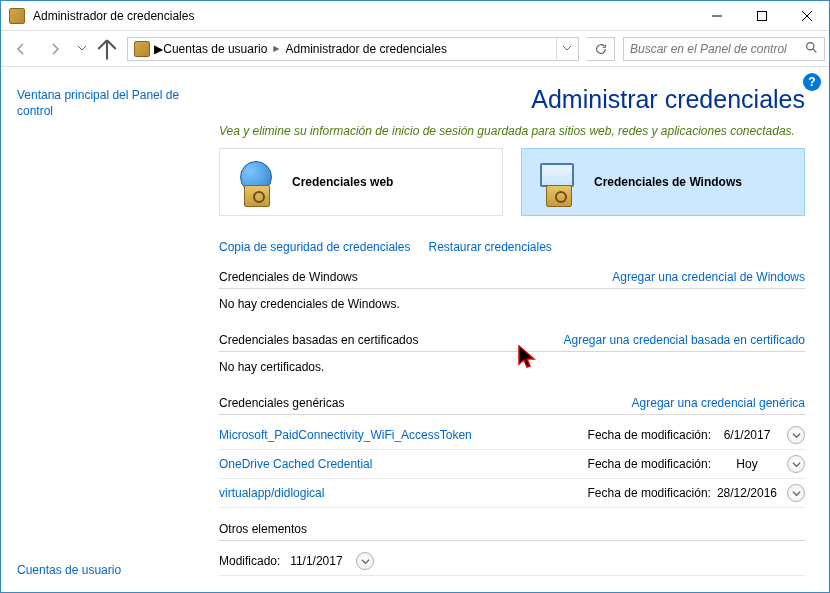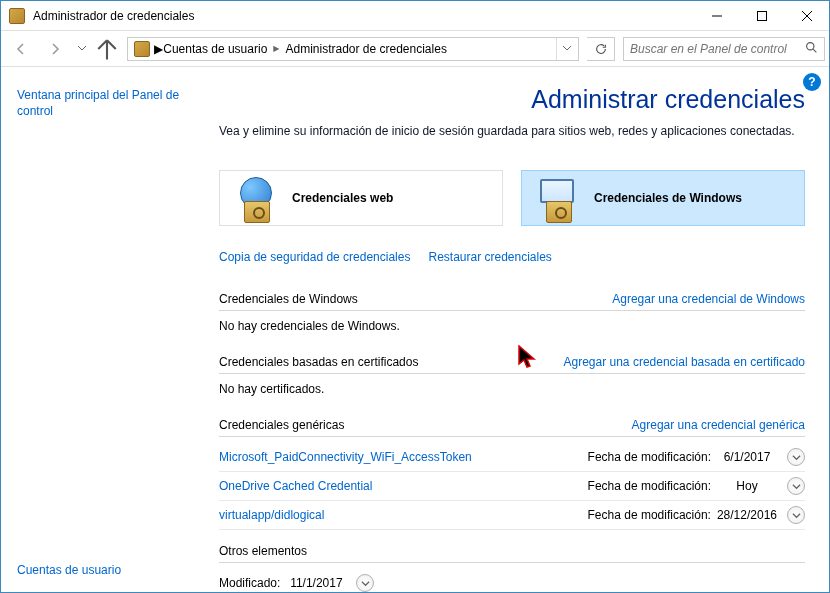--- a/index.html
+++ b/index.html
@@ -34,34 +34,34 @@
     .content { display: flex; height: calc(593px - 30px - 36px); position: relative; }
     .help-badge { position: absolute; right: 8px; top: 6px; width: 18px; height: 18px; border-radius: 50%; background: #0078d7; color: #fff; display: flex; align-items: center; justify-content: center; font-size: 12px; font-weight: bold; cursor: pointer; }
     
     .sidebar { width: 210px; padding: 20px 16px 16px 16px; display: flex; flex-direction: column; font-size: 12px; }
     .sidebar-link { color: #0066cc; cursor: pointer; line-height: 1.35; }
     .sidebar-spacer { flex: 1; }
     .sidebar-heading { color: #5a5a5a; margin-bottom: 10px; }
     
     .main { flex: 1; padding: 18px 24px 16px 8px; overflow-y: hidden; }
     .page-title { font-size: 25px; color: #003399; font-weight: normal; margin-bottom: 10px; text-align: right; }
-    .page-desc { font-size: 12px; color: #0f172a; margin-bottom: 32px; }
+    .page-desc { font-size: 12px; color: #4d7c0f; margin-bottom: 10px; font-style: italic; }
     
     .cred-tiles { display: flex; gap: 18px; margin-bottom: 24px; }
-    .cred-tile { flex: 1; height: 56px; border: 1px solid #e0e0e0; display: flex; align-items: center; padding: 0 16px; gap: 14px; cursor: pointer; background: #fff; }
+    .cred-tile { flex: 1; height: 68px; border: 1px solid #e0e0e0; display: flex; align-items: center; padding: 0 16px; gap: 14px; cursor: pointer; background: #fff; }
     .cred-tile.selected { background: #cce8ff; border-color: #99d1ff; }
     .tile-icon { width: 42px; height: 42px; position: relative; }
     .tile-icon .globe { width: 32px; height: 32px; border-radius: 50%; background: radial-gradient(circle at 30% 30%, #7fc7ff, #2a7dd0); border: 1px solid #1a5a9a; position: absolute; top: 0; left: 4px; }
     .tile-icon .monitor { width: 34px; height: 24px; background: linear-gradient(#eaf4ff, #cde6ff); border: 2px solid #4a7aaa; border-radius: 2px; position: absolute; top: 2px; left: 2px; }
     .tile-icon .monitor::after { content: ""; position: absolute; bottom: -7px; left: 11px; width: 10px; height: 5px; background: #4a7aaa; }
     .tile-icon .safe { width: 26px; height: 22px; background: linear-gradient(#e6c66a, #c79a3b); border: 1px solid #8a6520; border-radius: 2px; position: absolute; bottom: -4px; left: 8px; }
     .tile-icon .safe::after { content: ""; position: absolute; top: 5px; left: 8px; width: 8px; height: 8px; border: 2px solid #6a4d18; border-radius: 50%; }
     .tile-label { font-size: 12px; font-weight: bold; color: #000; }
     
-    .action-links { display: flex; gap: 18px; margin-bottom: 28px; font-size: 12px; }
+    .action-links { display: flex; gap: 18px; margin-bottom: 16px; font-size: 12px; }
     .action-links a { color: #0066cc; cursor: pointer; text-decoration: none; }
     
     .section { margin-bottom: 14px; }
     .section-header { display: flex; justify-content: space-between; align-items: baseline; border-bottom: 1px solid #d6d6d6; padding-bottom: 4px; margin-bottom: 6px; font-size: 12px; }
     .section-header .sh-title { color: #000; }
     .section-header .sh-link { color: #0066cc; cursor: pointer; }
     .section-empty { font-size: 12px; color: #000; padding: 2px 0 8px 0; }
     
     .cred-row { display: flex; align-items: center; border-bottom: 1px solid #e8e8e8; padding: 5px 0; font-size: 12px; }
     .cred-row .cname { color: #0066cc; cursor: pointer; flex: 1; }

